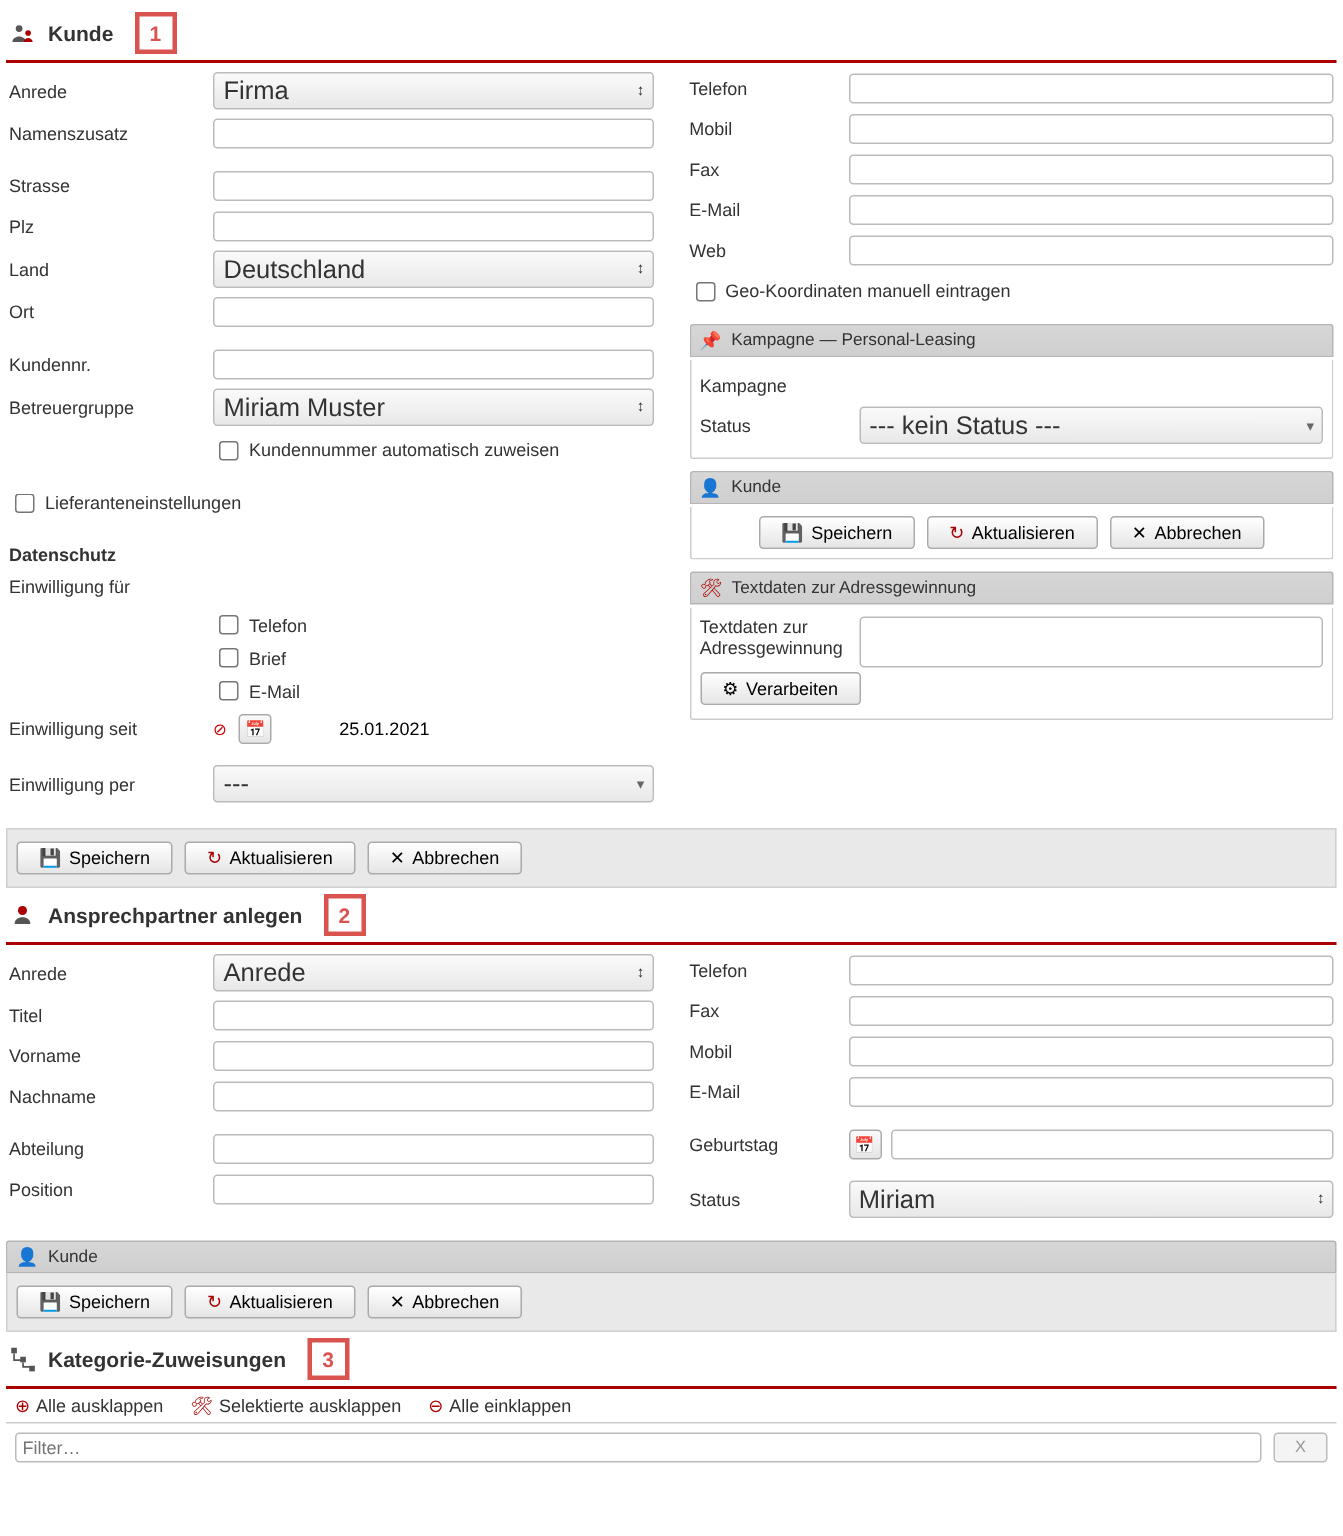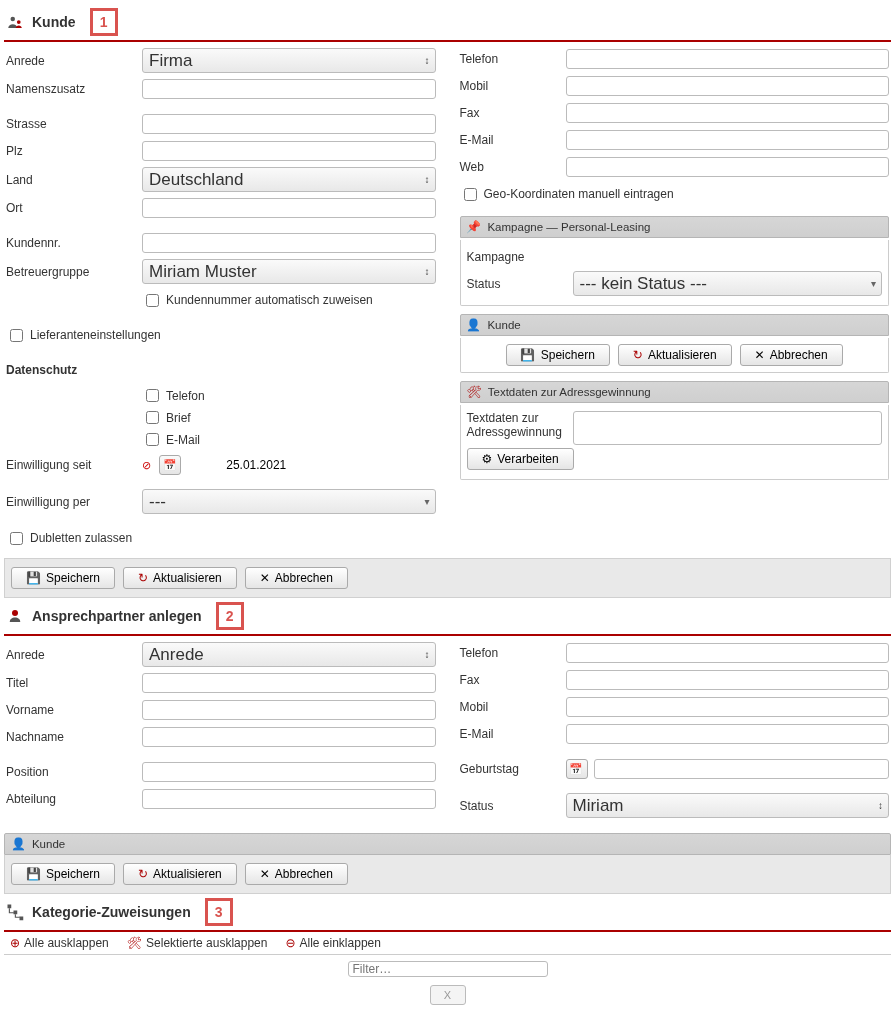--- a/index.html
+++ b/index.html
@@ -29,21 +29,21 @@
 .btn { display: inline-flex; align-items: center; gap: 5px; padding: 3px 14px; border: 1px solid #aaa; background: linear-gradient(#fff,#e5e5e5); border-radius: 3px; font-size: 12px; cursor: pointer; }
 .btn .bi { font-size: 12px; }
 .save-icon{color:#000;} .refresh-icon{color:#a00;} .cancel-icon{color:#000;}
 textarea { flex: 1; border: 1px solid #bbb; border-radius: 3px; font-size: 12px; padding: 3px; resize: none; height: 34px; }
 .date-field { display: flex; align-items: center; gap: 6px; flex: 1; }
 .date-field .cal-icon { width: 22px; height: 20px; border: 1px solid #aaa; background: linear-gradient(#fafafa,#e5e5e5); border-radius: 3px; display: flex; align-items: center; justify-content: center; font-size: 11px; }
 .spacer { height: 6px; }
 .tree-toolbar { display: flex; gap: 18px; padding: 4px 6px; border-bottom: 1px solid #ccc; font-size: 12px; align-items: center; }
 .tree-toolbar .titem { display: flex; align-items: center; gap: 4px; cursor: pointer; }
 .tree-toolbar .ti-icon { color: #a00; font-size: 12px; }
-.filter-row { display: flex; align-items: center; gap: 8px; padding: 6px; flex-direction: column; }
+.filter-row { display: flex; align-items: center; gap: 8px; padding: 6px; }
 .filter-row input { width: 200px; }
 .filter-row .clear-btn { width: 36px; height: 20px; border: 1px solid #bbb; background: #f4f4f4; display: flex; align-items: center; justify-content: center; font-size: 11px; color: #999; border-radius: 3px; }
 .tree { padding: 2px 8px 12px 18px; font-size: 12px; }
 .tree-node { display: flex; align-items: center; gap: 5px; padding: 1px 0; }
 .bold { font-weight: bold; }
 .red-err { color: #c00; font-size: 11px; margin-right: 2px; }
 .small-gap { display:flex; flex-direction:column; gap:3px; padding-left:0;}
 </style>
 </head>
 <body>
@@ -114,20 +114,23 @@
     <div class="row">
         <label class="cb-inline">
           <input type="checkbox" style="">
           <span>Lieferanteneinstellungen</span>
         </label>
       </div>
     <div class="spacer"></div>
     <div class="row">
         <span class="lab bold">Datenschutz</span>
       </div>
+    <div class="row" style="margin-top:-6px;">
+        <span class="lab">Einwilligung für</span>
+      </div>
     <div class="row">
         <span class="lab"></span>
       <div class="small-gap">
         <label class="cb-inline">
             <input type="checkbox" style="">
             <span>Telefon</span>
           </label>
         <label class="cb-inline">
             <input type="checkbox" style="">
             <span>Brief</span>
@@ -147,26 +150,20 @@
         </div>
     </div>
     <div class="spacer"></div>
     <div class="row">
         <span class="lab">Einwilligung per</span>
         <div class="sel dd">
           <span>---</span>
         </div>
       </div>
     <div class="spacer"></div>
-    <div class="row">
-        <label class="cb-inline">
-          <input type="checkbox" style="">
-          <span>Dubletten zulassen</span>
-        </label>
-      </div>
   </div>
 
   <div class="col">
     <div class="row">
         <span class="lab-wide">Telefon</span>
         <input type="text" style="">
       </div>
     <div class="row">
         <span class="lab-wide">Mobil</span>
         <input type="text" style="">
@@ -285,25 +282,25 @@
     <div class="row">
         <span class="lab">Vorname</span>
         <input type="text" style="">
       </div>
     <div class="row">
         <span class="lab">Nachname</span>
         <input type="text" style="">
       </div>
     <div class="spacer"></div>
     <div class="row">
+        <span class="lab">Abteilung</span>
+        <input type="text" style="">
+      </div>
+    <div class="row">
         <span class="lab">Position</span>
-        <input type="text" style="">
-      </div>
-    <div class="row">
-        <span class="lab">Abteilung</span>
         <input type="text" style="">
       </div>
   </div>
   <div class="col">
     <div class="row">
         <span class="lab-wide">Telefon</span>
         <input type="text" style="">
       </div>
     <div class="row">
         <span class="lab-wide">Fax</span>

